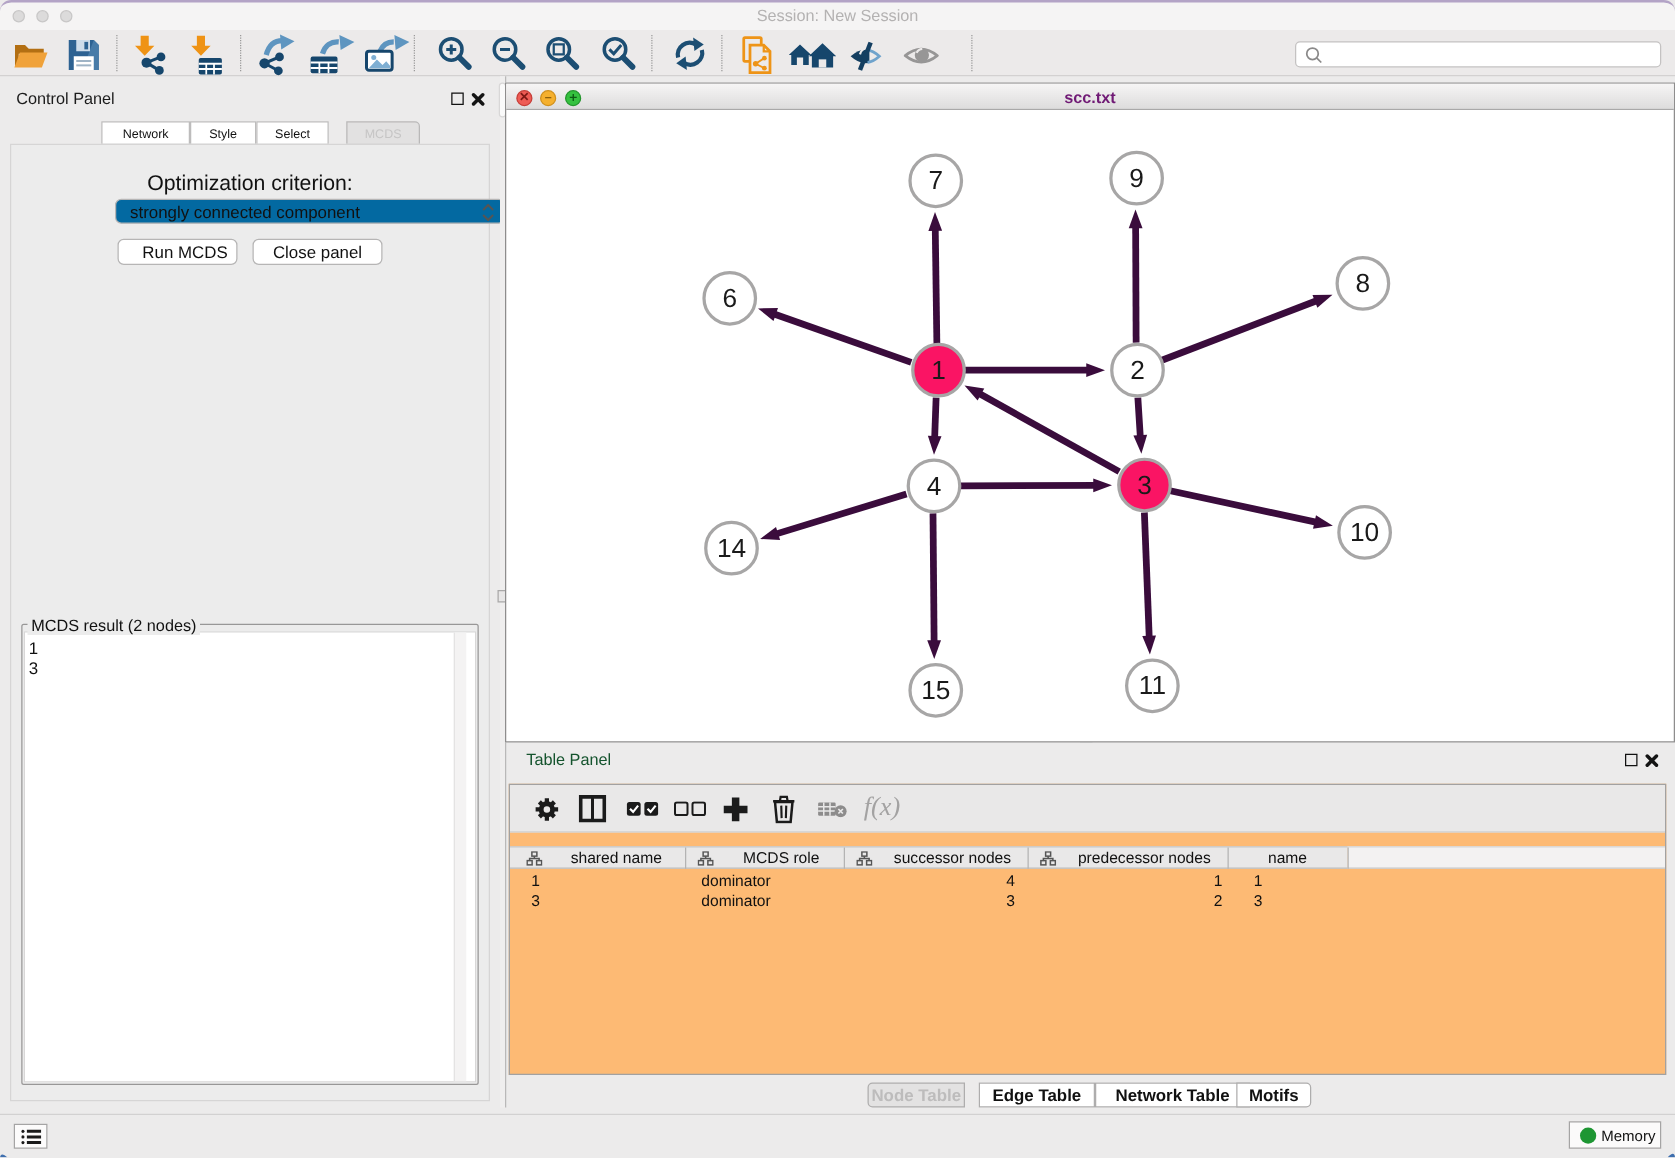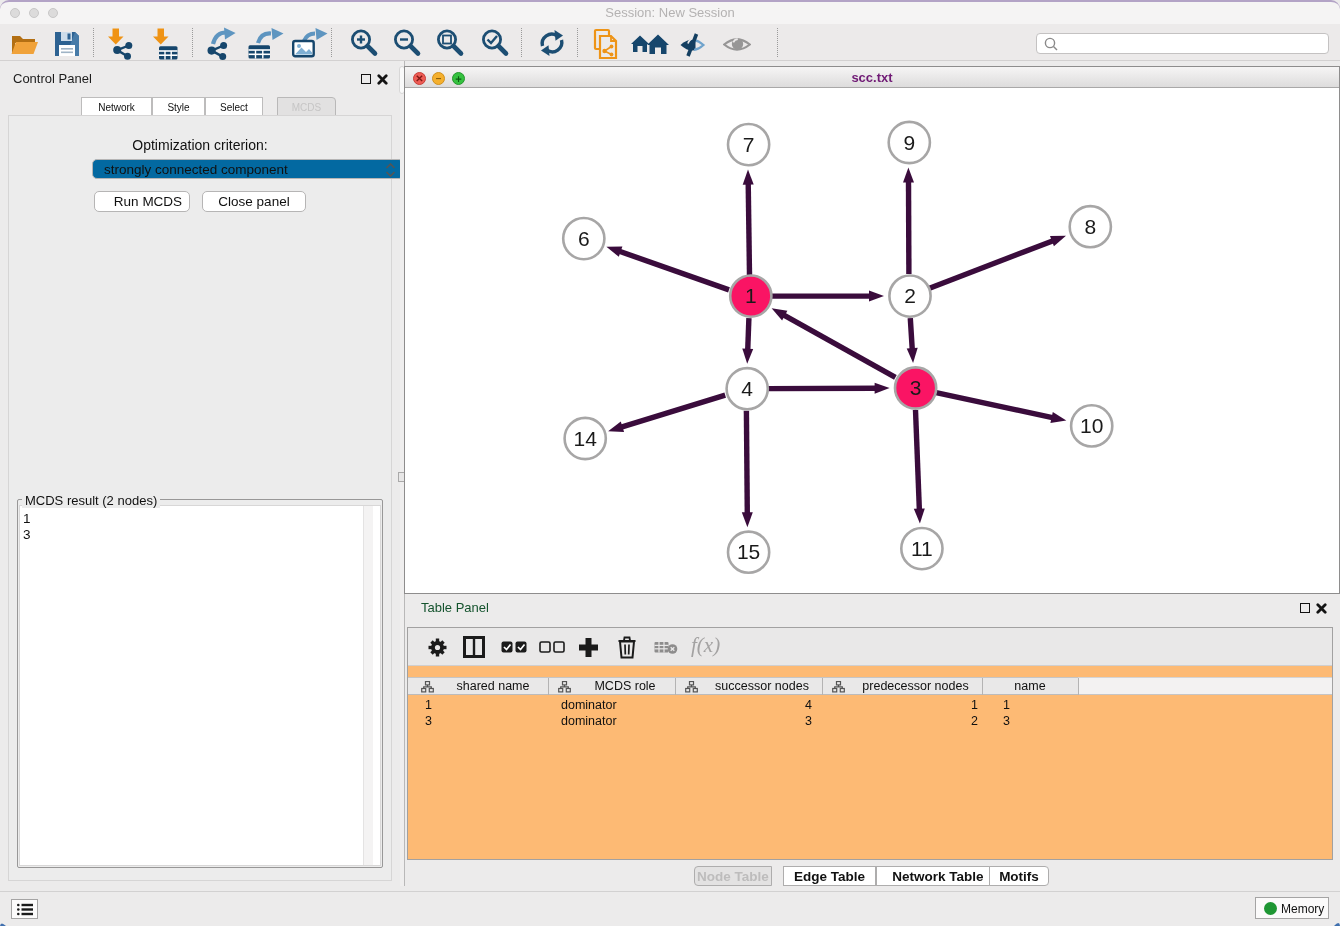--- a/index.html
+++ b/index.html
@@ -18,21 +18,21 @@
 #search{left:1036px;top:33px;width:293px;height:21px;background:#fff;
  border:1px solid #c4c2c2;border-radius:4px;box-sizing:border-box;}
 
 #cp-title{left:13px;top:71px;font-size:13px;color:#1c1c1c;}
 .hdrsq{position:absolute;width:10px;height:10px;border:1.4px solid #111;box-sizing:border-box;background:transparent;}
 .tab{position:absolute;top:97px;height:19px;background:#fff;border:1px solid #bdbcbc;
  box-sizing:border-box;font-size:10px;color:#111;text-align:center;line-height:19px;}
 #tab-mcds{background:#e2e1e1;color:#c6c5c5;border-color:#b9b8b8;border-radius:0 4px 0 0;}
 #cp-pane{left:8px;top:115px;width:384px;height:766px;background:#ececec;
  border:1px solid #d6d5d5;box-sizing:border-box;}
-#optlab{left:0px;top:137px;width:400px;text-align:center;font-size:14px;color:#111;}
+#optlab{left:0px;top:137px;width:400px;text-align:center;font-size:17px;color:#111;}
 #dropdown{left:44px;top:159px;width:312px;height:20px;background:#0369a1;
  border:1px solid #b6b5b5;border-radius:5px;box-sizing:border-box;margin-left:48px;}
 #dropdown span{position:absolute;left:11px;top:2px;font-size:13.5px;color:#111;}
 .btn{position:absolute;top:191px;height:21px;background:#fff;border:1px solid #b6b5b5;
  border-radius:5px;box-sizing:border-box;font-size:13.5px;color:#111;
  text-align:center;line-height:20px;}
 #grp{left:17px;top:499px;width:366px;height:369px;border:1px solid #989797;
  border-radius:2px;box-sizing:border-box;}
 #grplab{left:22px;top:493px;background:#ececec;font-size:13px;color:#111;padding:0 3px;}
 #grpwhite{left:19px;top:505px;width:362px;height:361px;background:#fff;

